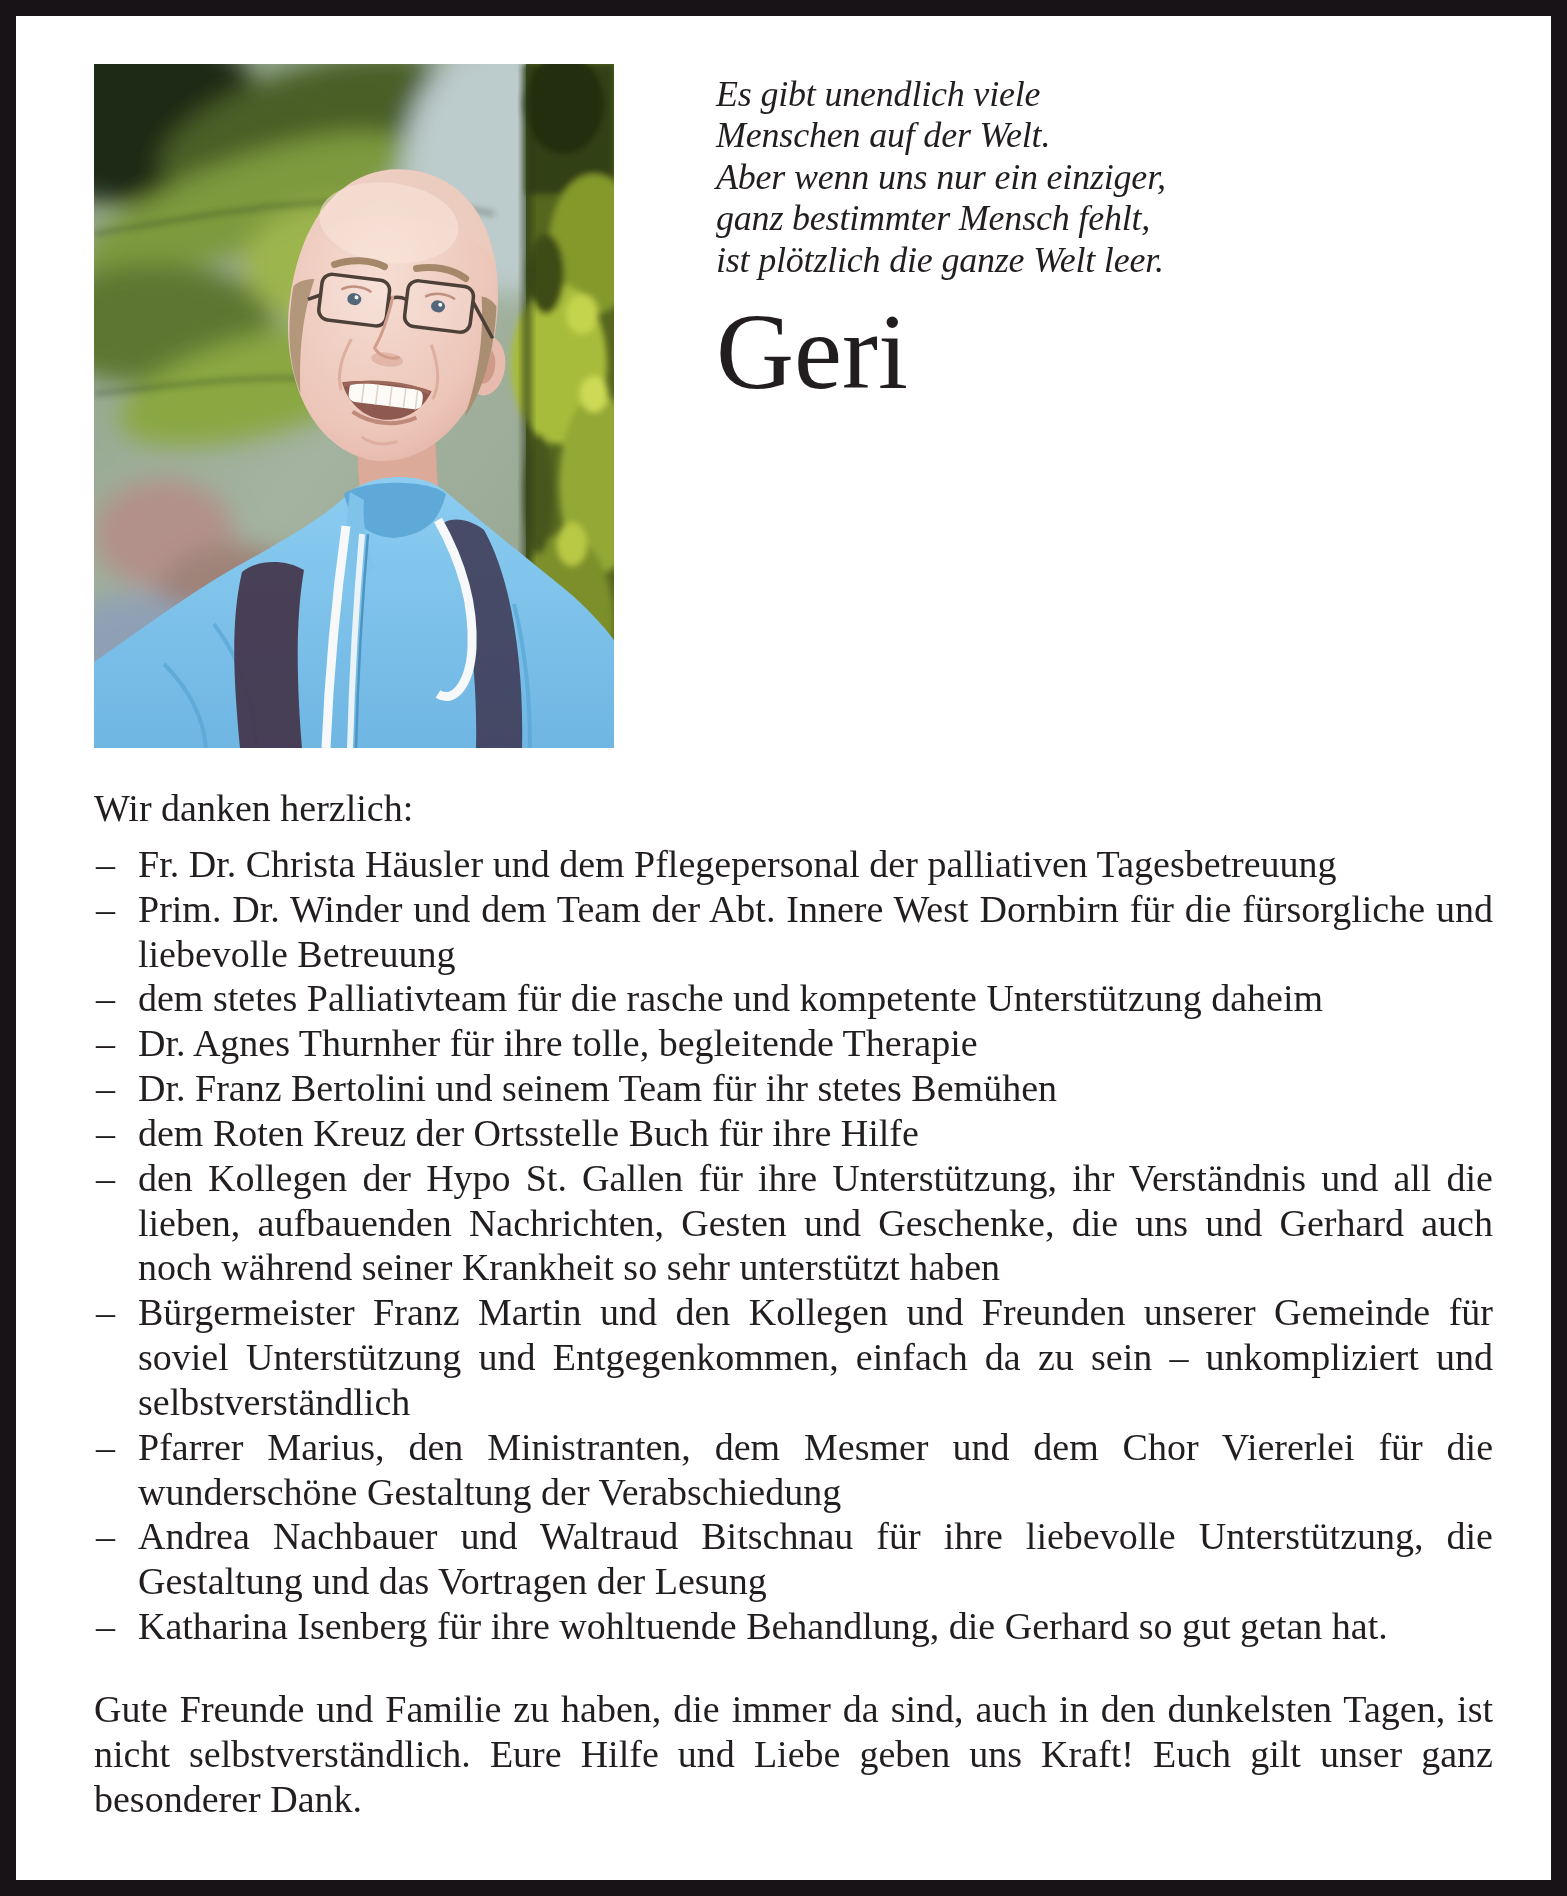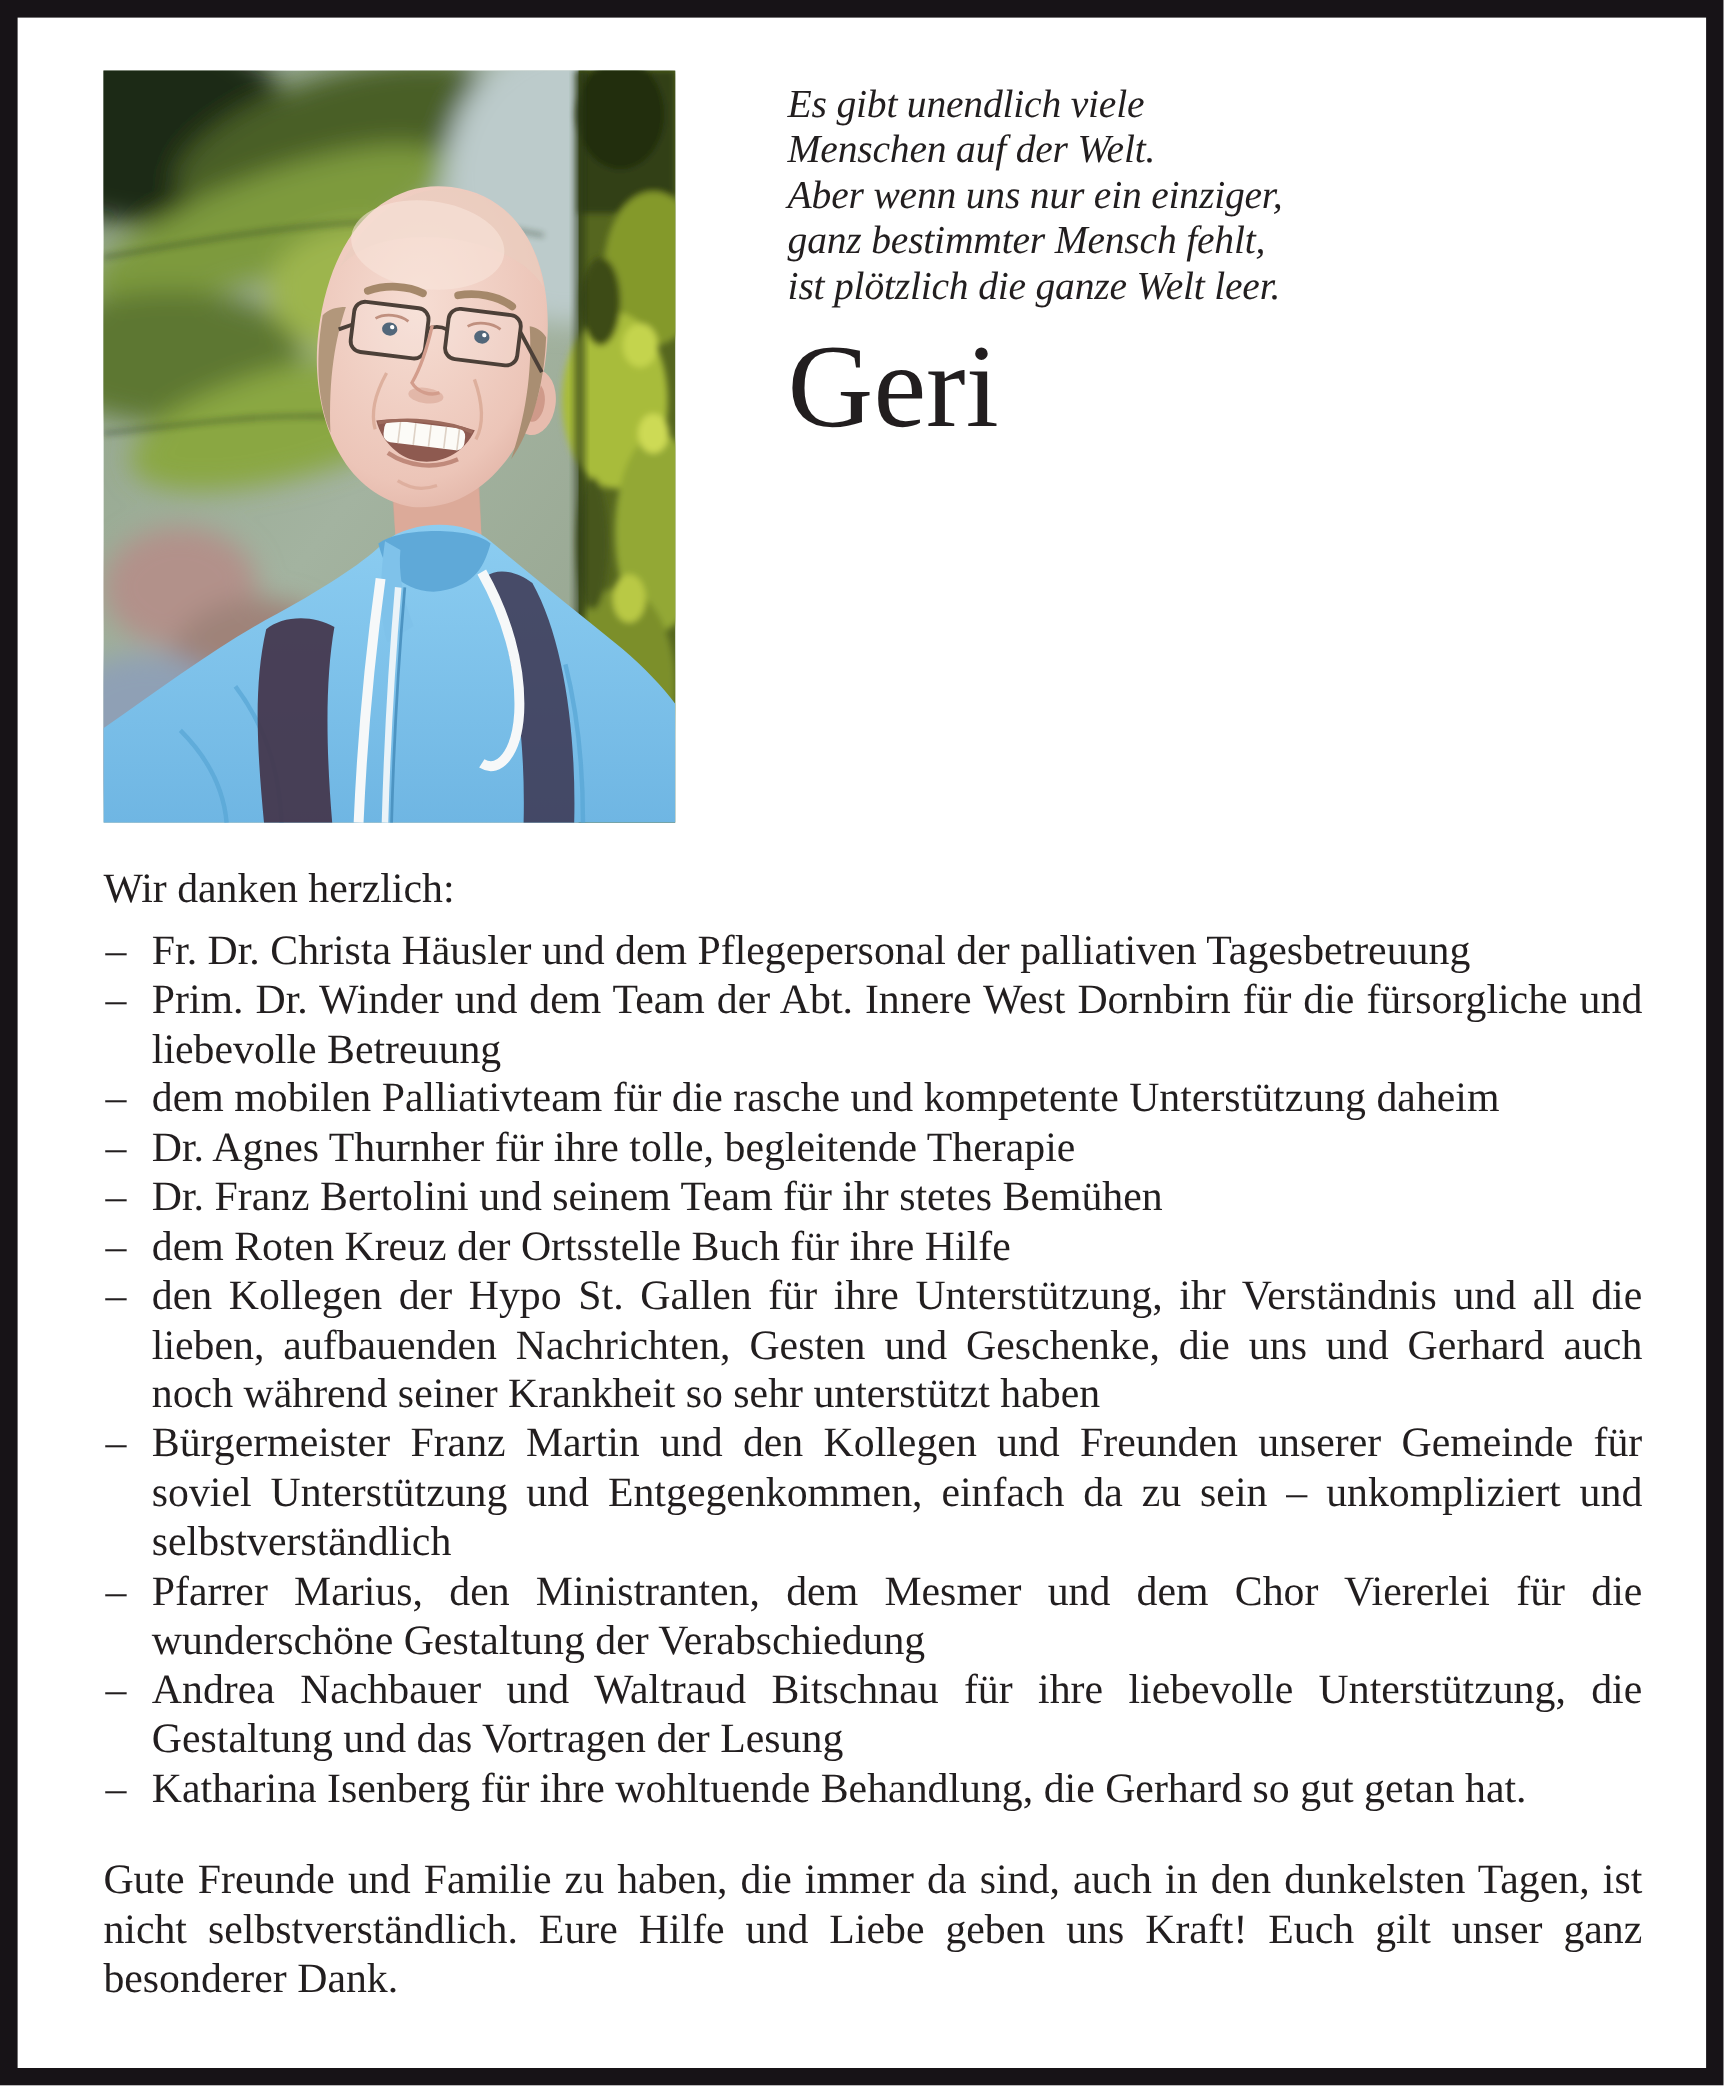--- a/index.html
+++ b/index.html
@@ -211,21 +211,21 @@
         <span>Fr. Dr. Christa Häusler und dem Pflegepersonal der palliativen Tagesbetreuung</span>
       </li>
 
       <li>
         <span class="dash-marker">–</span>
         <span>Prim. Dr. Winder und dem Team der Abt. Innere West Dornbirn für die fürsorg­liche und liebevolle Betreuung</span>
       </li>
 
       <li>
         <span class="dash-marker">–</span>
-        <span>dem mobilen Palliativteam für die rasche und kompetente Unterstützung daheim</span>
+        <span>dem stetes Palliativteam für die rasche und kompetente Unterstützung daheim</span>
       </li>
 
       <li>
         <span class="dash-marker">–</span>
         <span>Dr. Agnes Thurnher für ihre tolle, begleitende Therapie</span>
       </li>
 
       <li>
         <span class="dash-marker">–</span>
         <span>Dr. Franz Bertolini und seinem Team für ihr stetes Bemühen</span>

